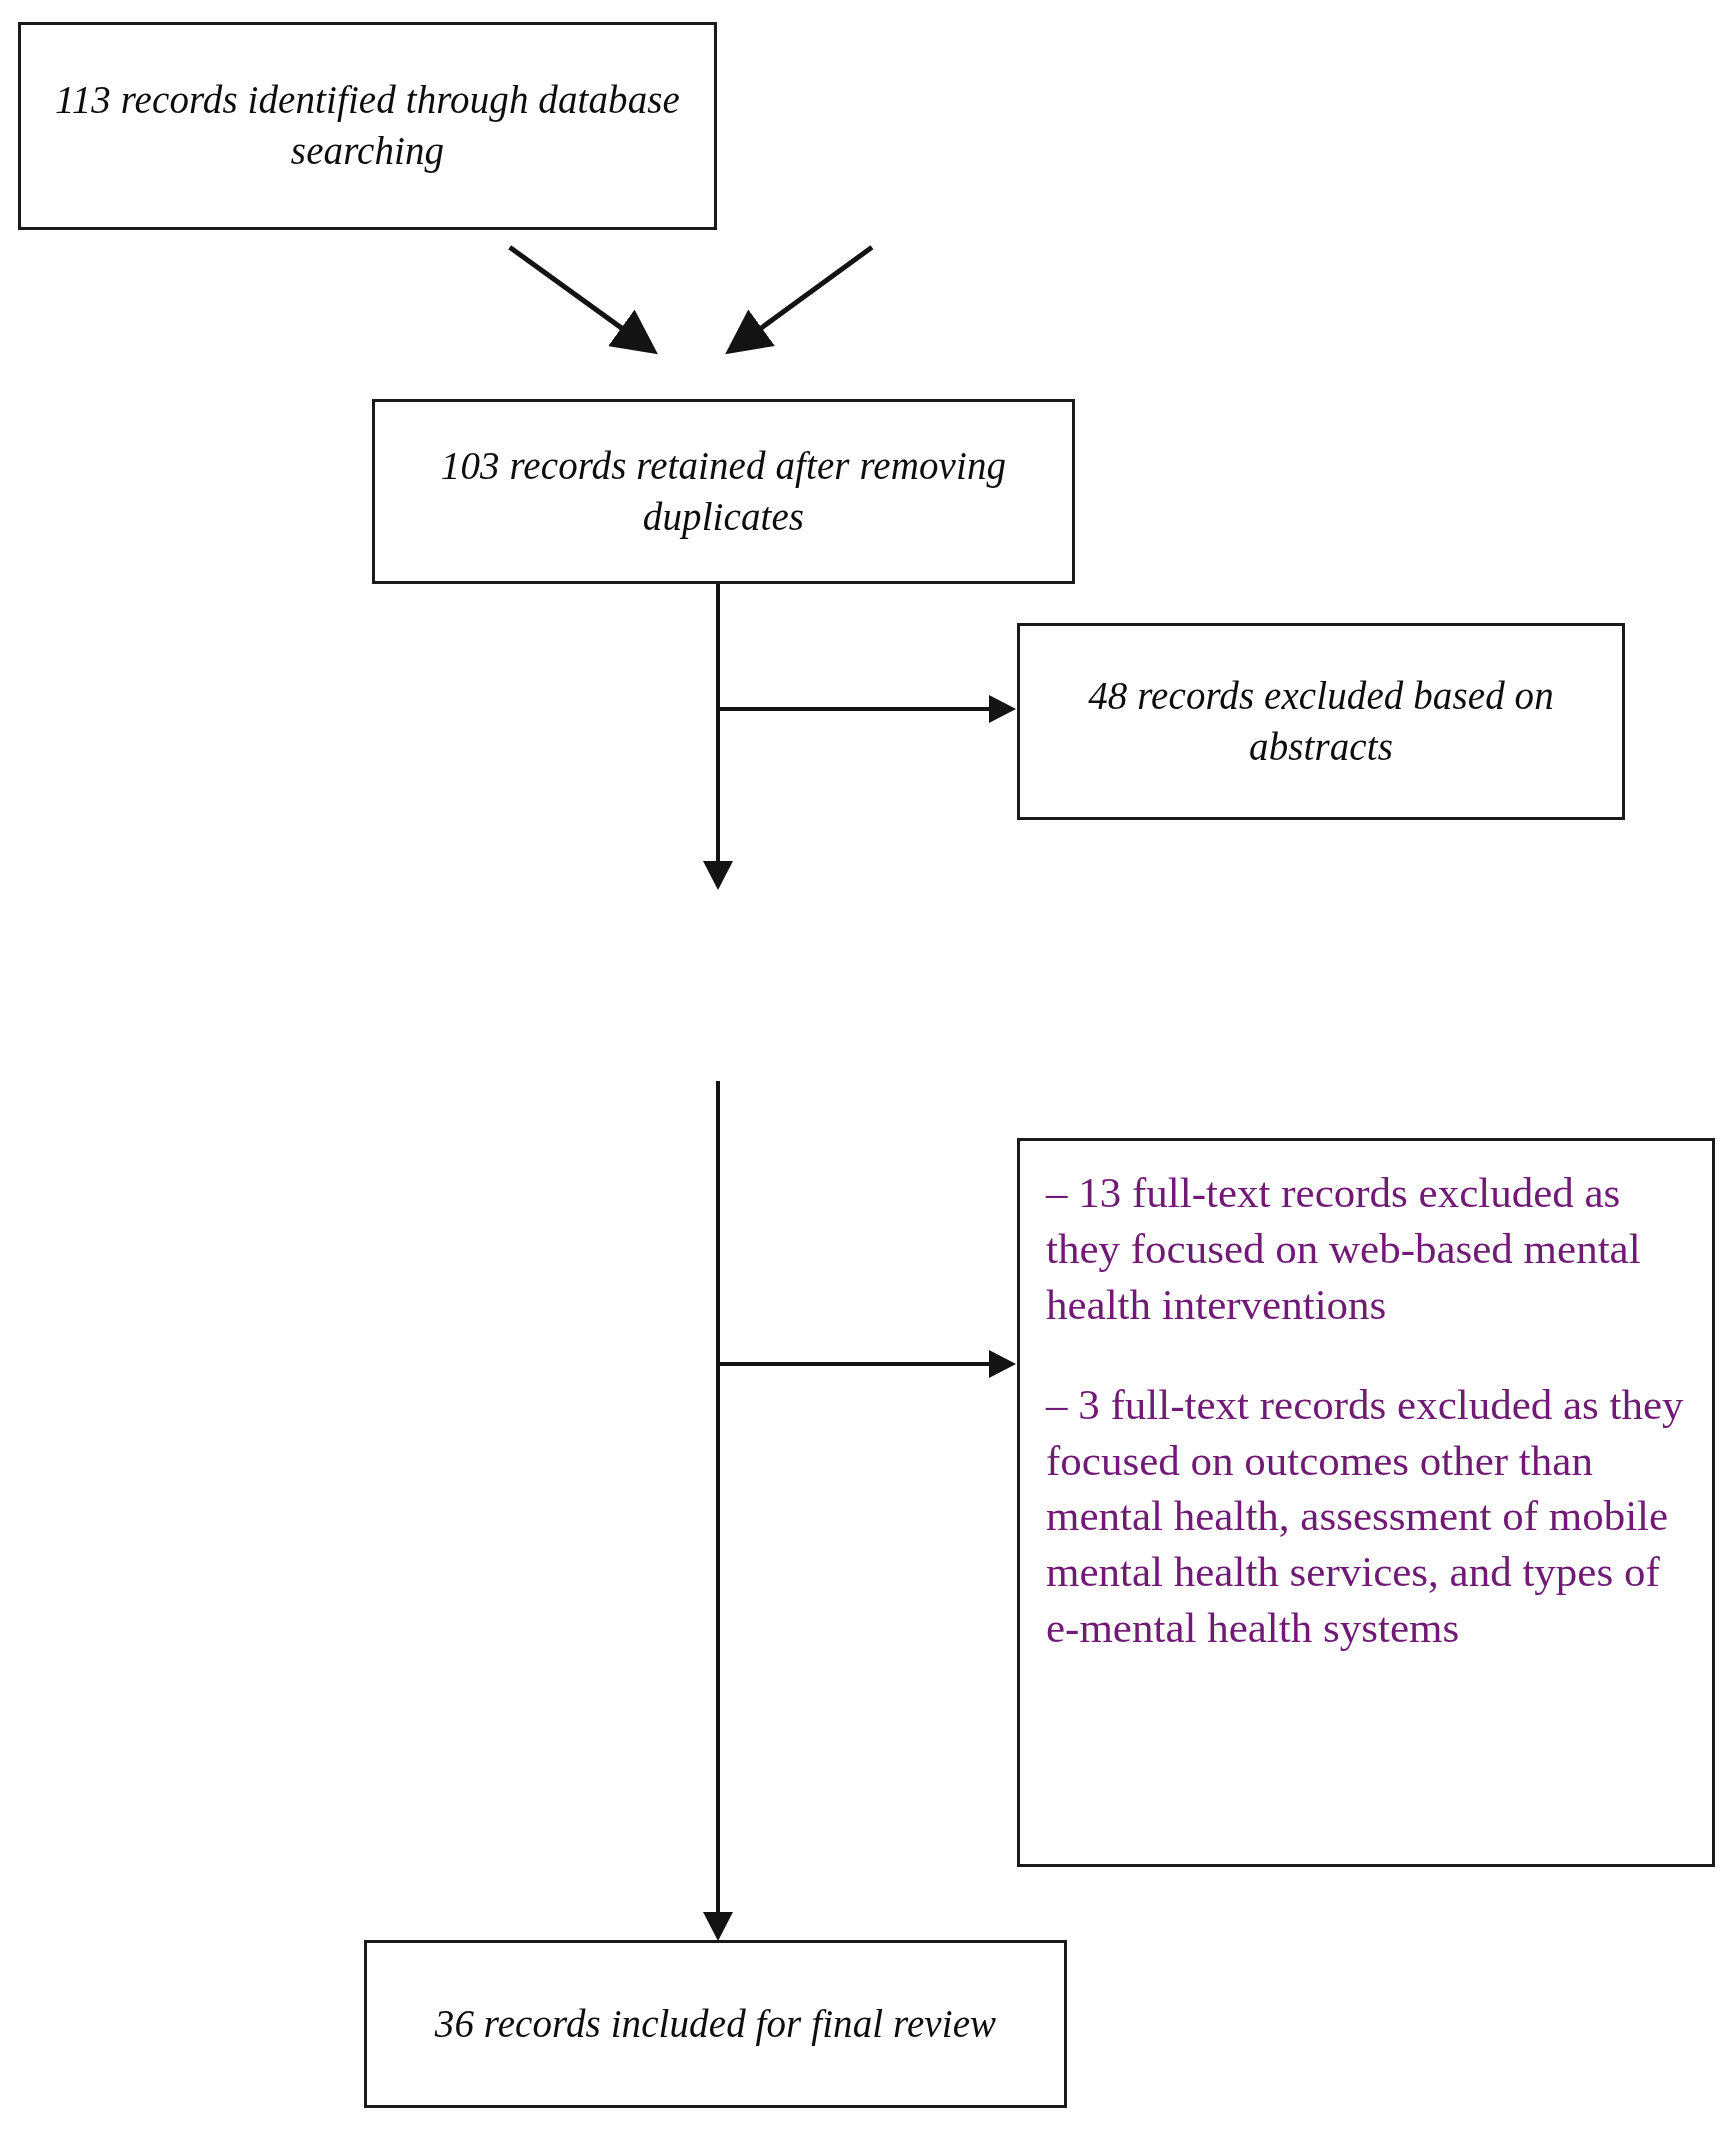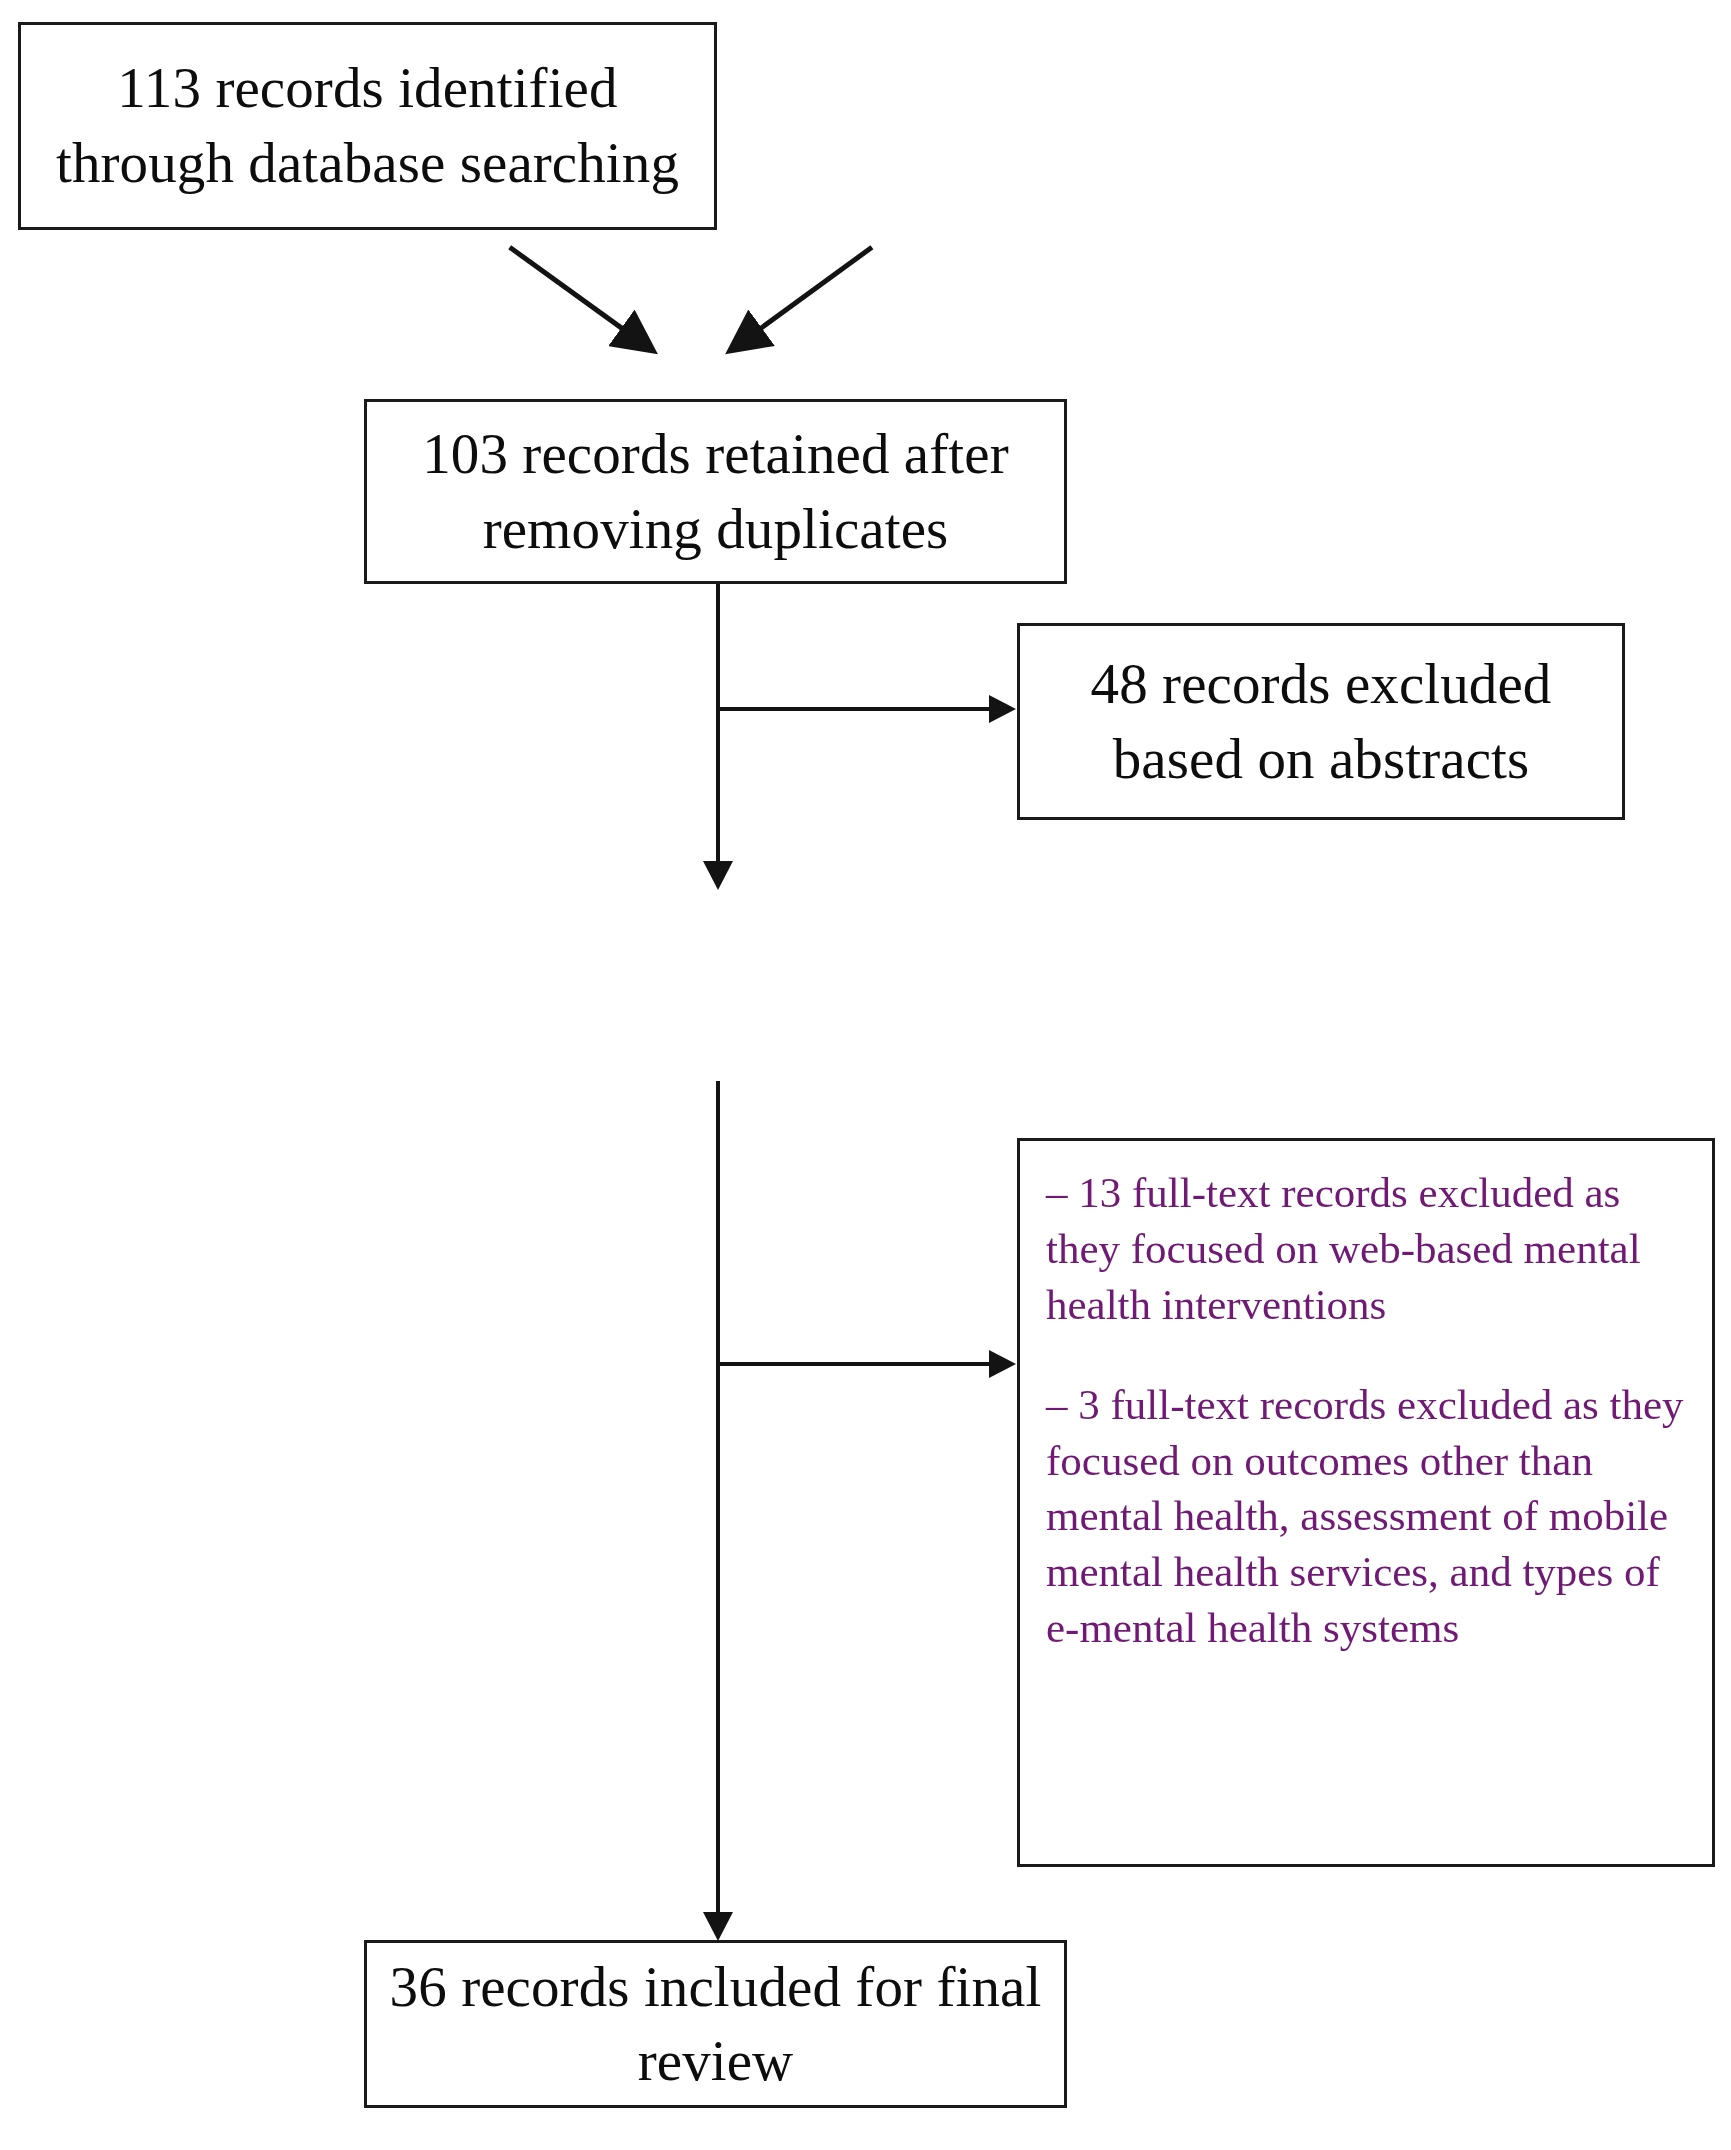--- a/index.html
+++ b/index.html
@@ -25,26 +25,27 @@
     background: #ffffff;
     border: 3.6px solid #1a1a1a;
     display: flex;
     align-items: center;
     justify-content: center;
   }
   .node .node-text {
     display: block;
     width: 100%;
     text-align: center;
-    font-size: 57px;
+    font-size: 39px;
     line-height: 1.30;
     letter-spacing: 0.1px;
     padding: 0 20px;
     box-sizing: border-box;
     color: #0d0d0d;
+    font-style: italic;
   }
   
   .node.exclusions {
     display: block;
     padding: 24px 21.5px 14.3px 26px;
   }
   .node.exclusions .excl-para {
     text-align: left;
     font-size: 43px;
     line-height: 1.30;
@@ -118,21 +119,21 @@
   <div class="arrow-down" style="left:703px; top:1912px;"></div>
 
   <div class="line-h" style="left:716px; top:1362px; width:279px;"></div>
   <div class="arrow-right" style="left:989px; top:1350px;"></div>
 
   <div class="node" style="left:18px; top:21.5px; width:699px; height:208px;">
     <span class="node-text">113 records identified through database searching</span>
   </div>
 
 
-  <div class="node" style="left:364px; top:399px; width:703px; height:185px;">
+  <div class="node" style="left:372px; top:399px; width:703px; height:185px;">
     <span class="node-text">103 records retained after removing duplicates</span>
   </div>
 
   <div class="node" style="left:1017px; top:623px; width:608px; height:197px;">
     <span class="node-text">48 records excluded based on abstracts</span>
   </div>
 
 
   <div class="node exclusions" style="left:1017px; top:1138px; width:698px; height:729px;">
     <p class="excl-para">– 13 full-text records excluded as they focused on web-based mental health interventions</p>

